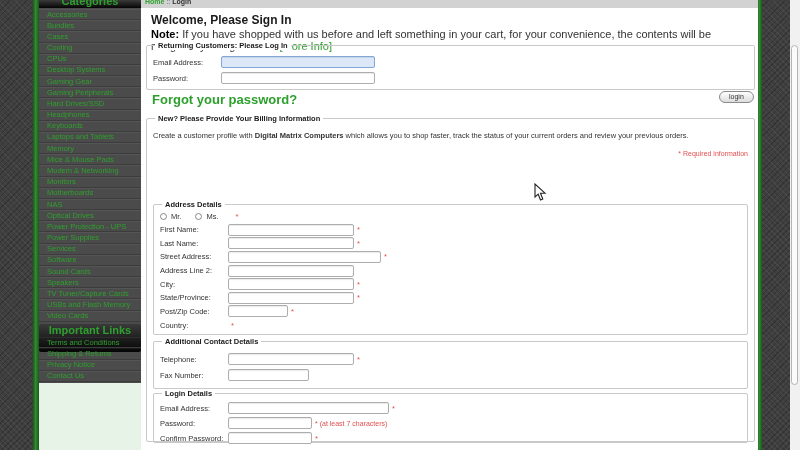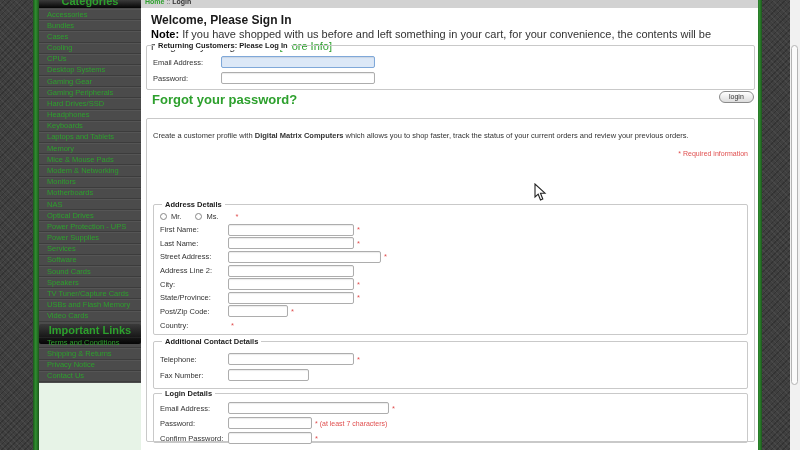--- a/index.html
+++ b/index.html
@@ -14,21 +14,21 @@
     background:linear-gradient(90deg,#1d551d,#2f8f2f 45%,#1d551d); }
   #strip-left { left:33px; }
   #strip-right { left:757px; width:5px; }
 
   
   #sidebar { position:absolute; left:39px; top:0; width:102px; height:383px; background:#4b4b4b; }
   .side-hdr { background:linear-gradient(#3a3a3a,#050505); color:#2da02d; font-weight:bold;
     font-size:11px; text-align:center; overflow:hidden; }
   #cats-hdr { position:absolute; top:0; left:0; right:0; height:8px; }
   #cats-hdr span { display:block; line-height:14px; margin-top:-6px; }
-  #links-hdr { position:absolute; top:324px; left:0; right:0; height:20px; line-height:12px; border-radius:2px; }
+  #links-hdr { position:absolute; top:324px; left:0; right:0; height:28px; line-height:12px; border-radius:2px; }
   .side-list { position:absolute; left:0; right:0; display:flex; flex-direction:column; }
   #cat-list { top:9px; height:313px; }
   #link-list { top:337px; height:45px;border-radius:18px; }
   .side-item { flex:1; display:flex; align-items:center; padding-left:8px; font-size:7.5px;
     color:#2da02d; border-bottom:1px solid #3c3c3c; box-shadow:inset 0 1px 0 rgba(255,255,255,0.06);
     white-space:nowrap; overflow:hidden; cursor:pointer; }
   #side-bottom { position:absolute; left:39px; top:383px; width:102px; height:67px; background:#e7f3e7; }
 
   
   #main { position:absolute; left:141px; top:0; width:617px; height:450px; background:#fff; }
@@ -273,20 +273,21 @@
         <div class="row">
           <span class="lbl">Password:</span>
           <input class="tx w-ret" type="password" style="">
         </div>
       </div>
     </div>
     <a id="forgot" class="green-link">Forgot your password?</a>
     <button id="login-btn">login</button>
 
     <div id="fs-billing" class="fs">
+      <span class="legend">New? Please Provide Your Billing Information</span>
       <div id="intro">
         <span>Create a customer profile with </span><b>Digital Matrix Computers</b><span> which allows you to shop faster, track the status of your current orders and review your previous orders.</span>
       </div>
       <div id="req-note">* Required information</div>
 
 
       <div id="fs-address" class="fs inner">
         <span class="legend">Address Details</span>
         <div class="body">
           <div class="row">

